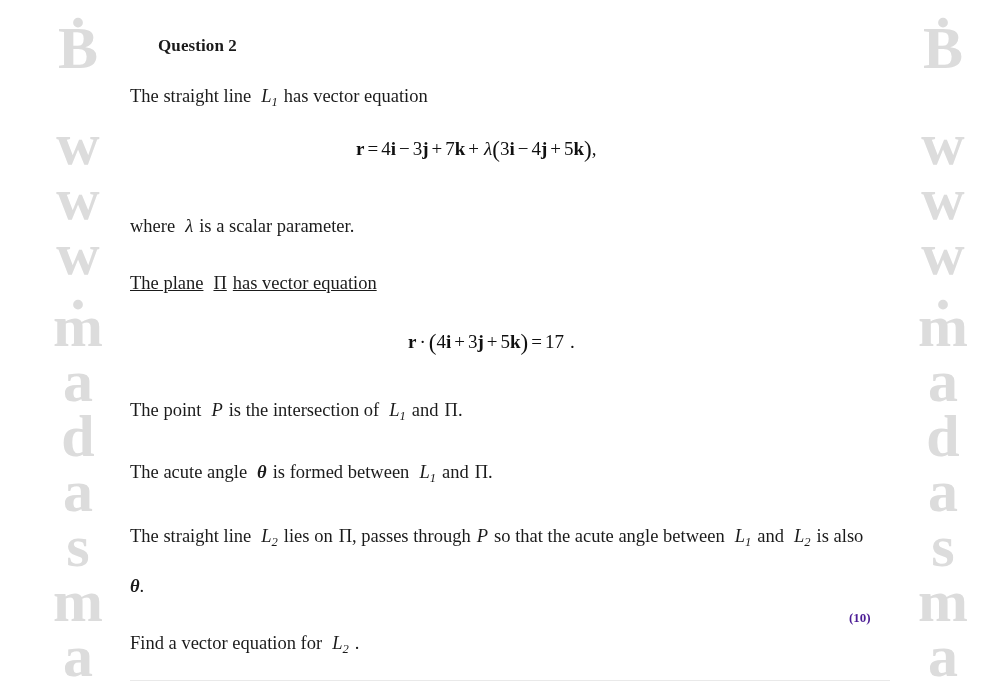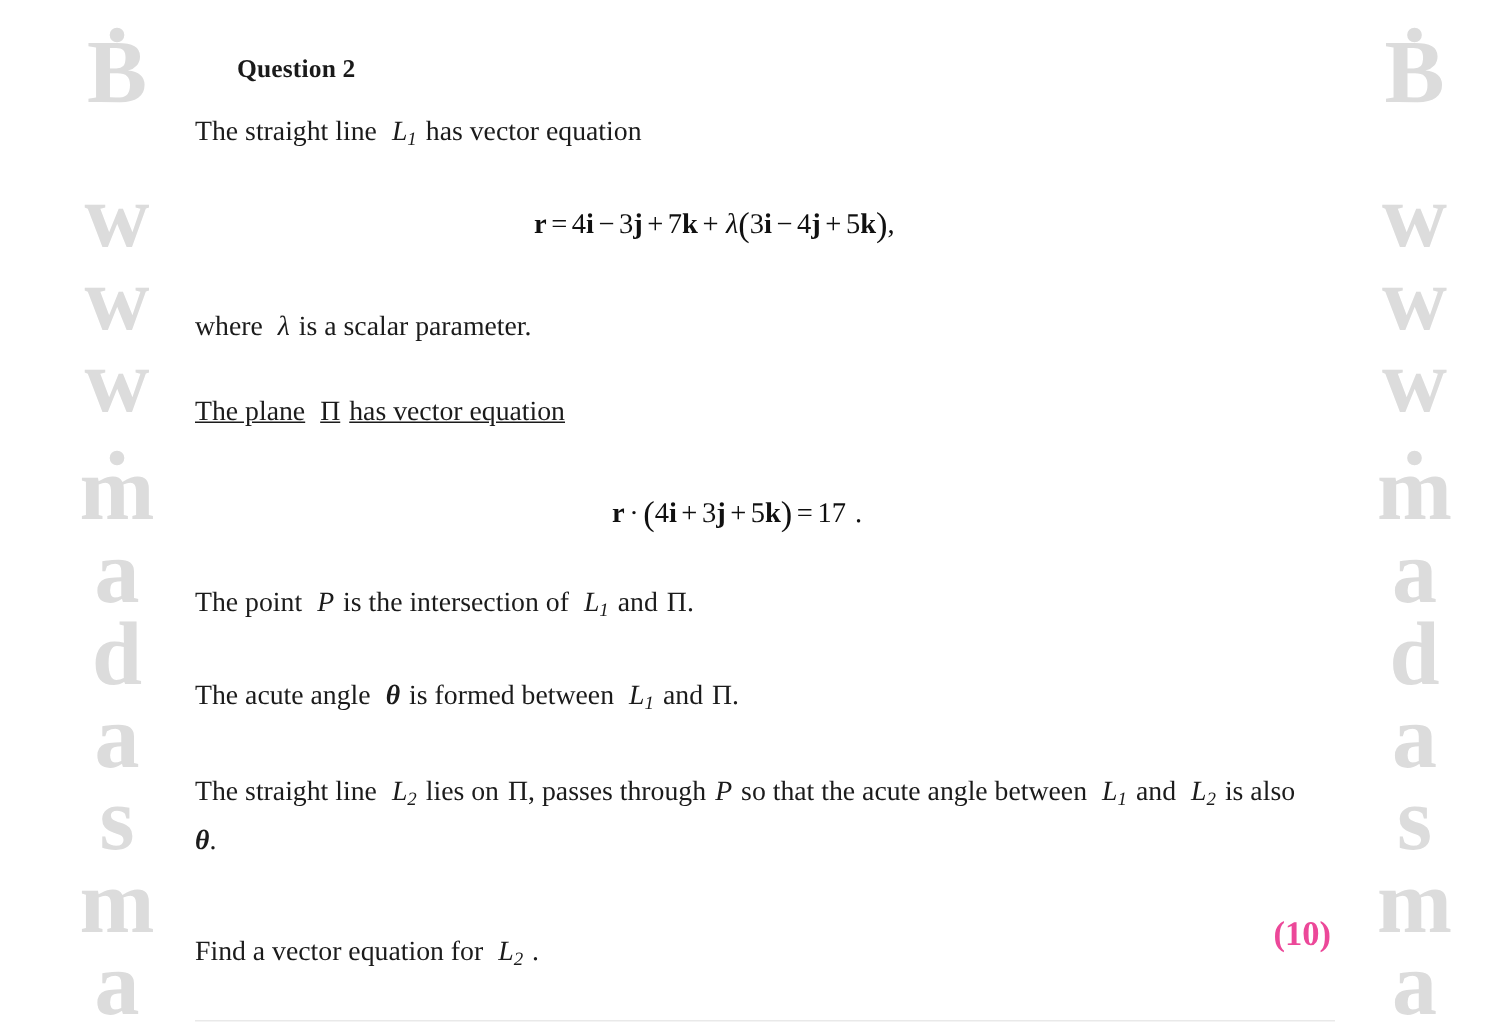--- a/index.html
+++ b/index.html
@@ -64,21 +64,21 @@
     top: 36px;
     font-size: 17px;
     font-weight: bold;
     letter-spacing: 0.1px;
     margin-left: 28px;
   }
   .para {
     position: absolute;
     left: 130px;
     font-size: 18.5px;
-    line-height: 28px;
+    line-height: 44px;
     color: #1b1b1b;
   }
   .p1 { top: 74px; }
   .p2 { top: 204px; }
   .p3 { top: 261px; text-decoration: underline; }
   .p4 { top: 388px; }
   .p5 { top: 450px; }
   .p6 { top: 514px; width: 745px; }
   .p7 { top: 609px; margin-top: 12px; }
 
@@ -90,23 +90,23 @@
     white-space: nowrap;
     text-align: right;
   }
   .eq1 { left: 356px; top: 137px; }
   .eq2 { left: 408px; top: 318px; margin-top: 12px; }
 
   .marks {
     position: absolute;
     left: 849px;
     top: 610px;
-    font-size: 23px;
-    font-weight: bold;
-    color: #ec4899;
+    font-size: 13px;
+    font-weight: bold;
+    color: #4c1d95;
   }
 
   
   .vec  { font-weight: bold; font-style: normal; }
   .num  { font-weight: normal; font-style: normal; }
   .op   { font-weight: normal; font-style: normal; padding: 0 3px; }
   .lam  { font-style: italic; font-weight: normal; padding-left: 2px; }
   .paren{ font-weight: normal; font-size: 23px; vertical-align: -2px; }
   .ital { font-style: italic; font-weight: normal; }
   .italb{ font-style: italic; font-weight: bold; }

